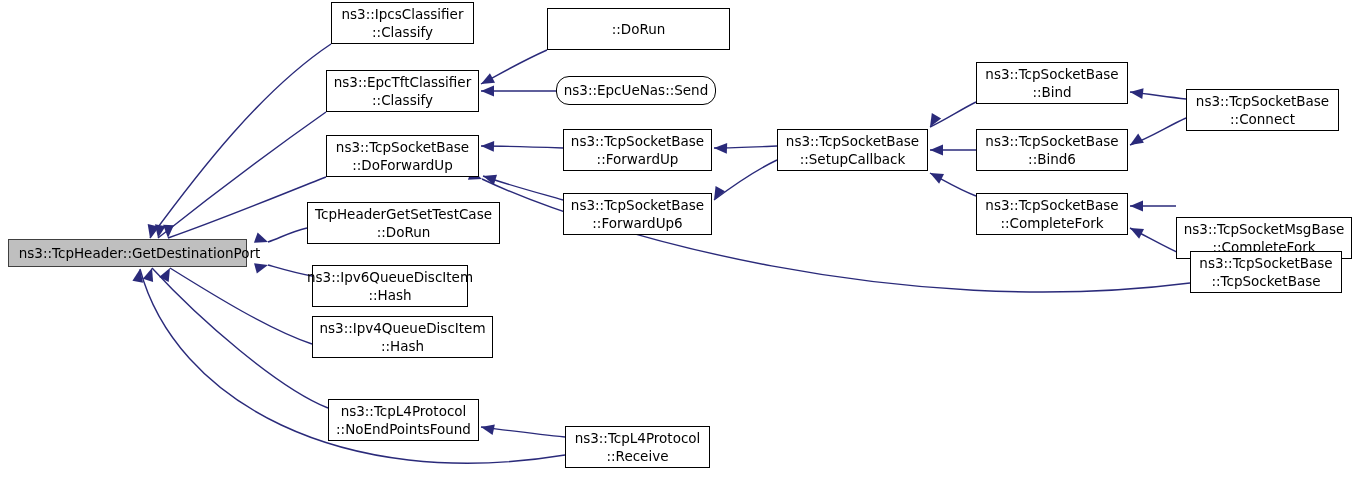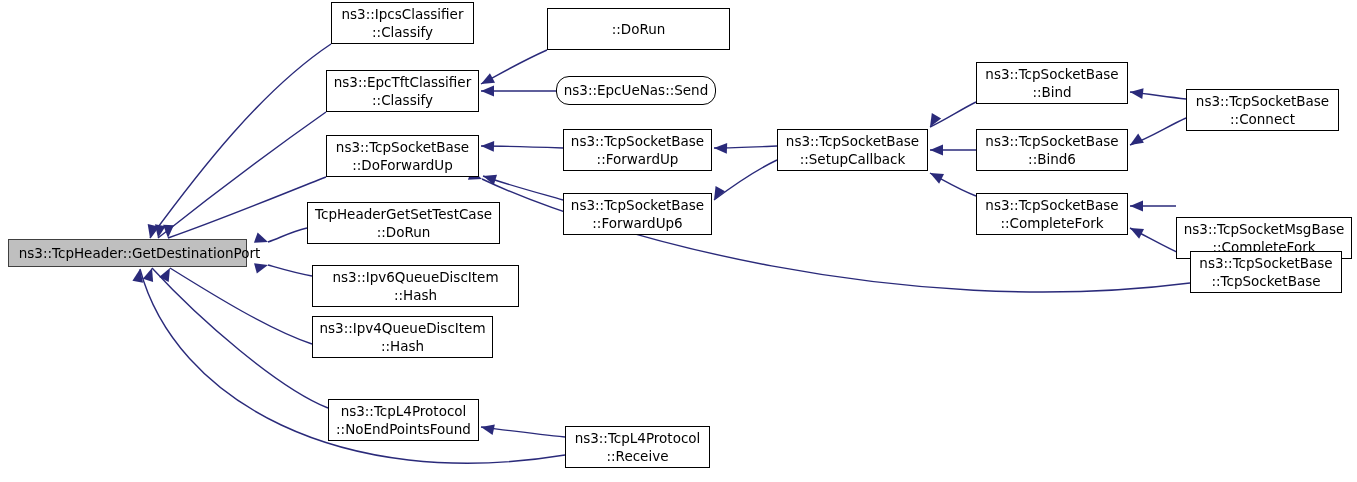--- a/index.html
+++ b/index.html
@@ -113,21 +113,21 @@
       <span class="ln">::Classify</span>
     </div>
     <div class="node" style="left: 326px; top: 135px; width: 153px; height: 42px;">
       <span class="ln">ns3::TcpSocketBase</span>
       <span class="ln">::DoForwardUp</span>
     </div>
     <div class="node" style="left: 307px; top: 202px; width: 193px; height: 42px;">
       <span class="ln">TcpHeaderGetSetTestCase</span>
       <span class="ln">::DoRun</span>
     </div>
-    <div class="node" style="left: 312px; top: 265px; width: 207px; height: 42px;">
+    <div class="node" style="left: 312px; top: 265px; width: 156px; height: 42px;">
       <span class="ln">ns3::Ipv6QueueDiscItem</span>
       <span class="ln">::Hash</span>
     </div>
     <div class="node" style="left: 312px; top: 316px; width: 181px; height: 42px; text-align: right;">
       <span class="ln">ns3::Ipv4QueueDiscItem</span>
       <span class="ln">::Hash</span>
     </div>
     <div class="node" style="left: 328px; top: 399px; width: 151px; height: 42px;">
       <span class="ln">ns3::TcpL4Protocol</span>
       <span class="ln">::NoEndPointsFound</span>

